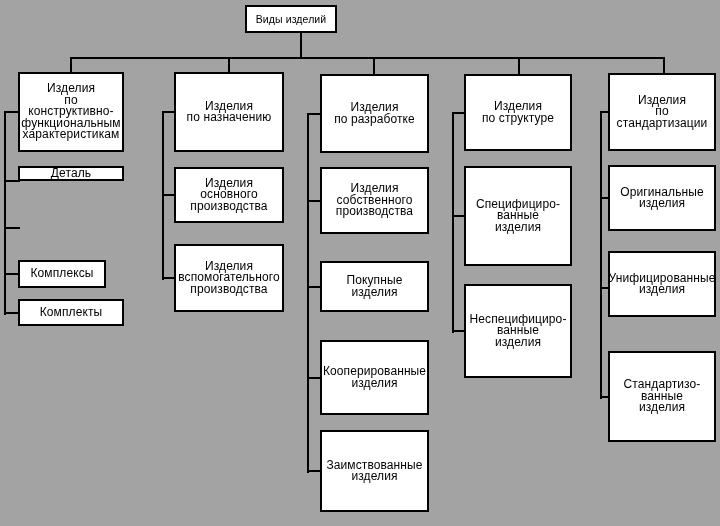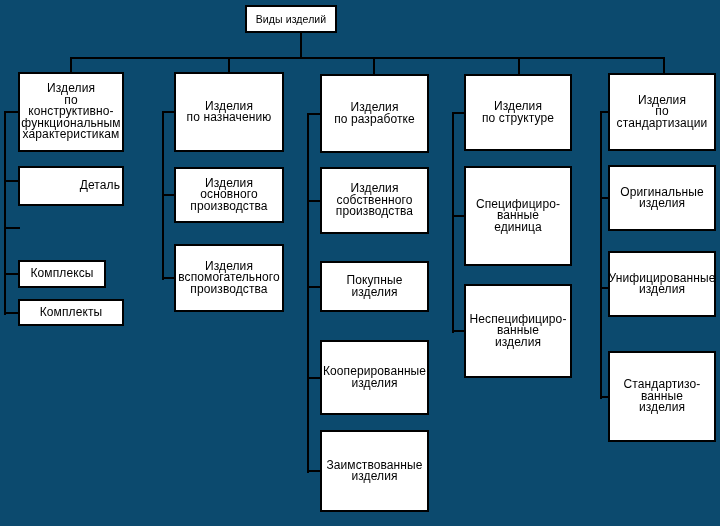--- a/index.html
+++ b/index.html
@@ -9,21 +9,21 @@
     background: #ffffff;
   }
   body {
     font-family: "Liberation Sans", "DejaVu Sans", sans-serif;
     color: #000000;
   }
   #diagram {
     position: relative;
     width: 720px;
     height: 526px;
-    background: #0c4a6e;
+    background: #a3a3a3;
     overflow: hidden;
   }
   .node {
     position: absolute;
     box-sizing: border-box;
     border: 2px solid #000000;
     background: #ffffff;
     display: flex;
     align-items: center;
     justify-content: center;
@@ -71,21 +71,21 @@
     <div class="conn v" style="left: 70px; top: 57px; height: 15px;"></div>
     <div class="conn v" style="left: 4px; top: 112px; height: 202.5px;"></div>
     <div class="conn h" style="left: 4px; top: 111px; width: 16px;"></div>
     <div class="node" style="left: 18px; top: 72px; width: 106px; height: 80px;">
       <span class="label">Изделия
 по конструктивно-
 функциональным
 характеристикам</span>
     </div>
     <div class="conn h" style="left: 4px; top: 179.5px; width: 16px;"></div>
-    <div class="node" style="left: 18px; top: 166px; width: 106px; height: 40px; justify-content: flex-end;">
+    <div class="node" style="left: 18px; top: 166px; width: 106px; height: 15px;">
       <span class="label">Деталь</span>
     </div>
     <div class="conn h" style="left: 4px; top: 226.5px; width: 16px;"></div>
     <div class="conn h" style="left: 4px; top: 273px; width: 16px;"></div>
     <div class="node" style="left: 18px; top: 260px; width: 88px; height: 28px;">
       <span class="label">Комплексы</span>
     </div>
     <div class="conn h" style="left: 4px; top: 311.5px; width: 16px;"></div>
     <div class="node" style="left: 18px; top: 299px; width: 106px; height: 27px;">
       <span class="label">Комплекты</span>
@@ -141,21 +141,21 @@
     <div class="conn v" style="left: 452px; top: 112.5px; height: 220.5px;"></div>
     <div class="conn h" style="left: 452px; top: 111.5px; width: 14px;"></div>
     <div class="node" style="left: 464px; top: 74px; width: 108px; height: 77px;">
       <span class="label">Изделия
 по структуре</span>
     </div>
     <div class="conn h" style="left: 452px; top: 215px; width: 14px;"></div>
     <div class="node" style="left: 464px; top: 166px; width: 108px; height: 100px;">
       <span class="label">Специфициро-
 ванные
-единица</span>
+изделия</span>
     </div>
     <div class="conn h" style="left: 452px; top: 330px; width: 14px;"></div>
     <div class="node" style="left: 464px; top: 284px; width: 108px; height: 94px;">
       <span class="label">Неспецифициро-
 ванные
 изделия</span>
     </div>
     <div class="conn v" style="left: 663px; top: 57px; height: 16px;"></div>
     <div class="conn v" style="left: 600px; top: 112px; height: 286.5px;"></div>
     <div class="conn h" style="left: 600px; top: 111px; width: 10px;"></div>

